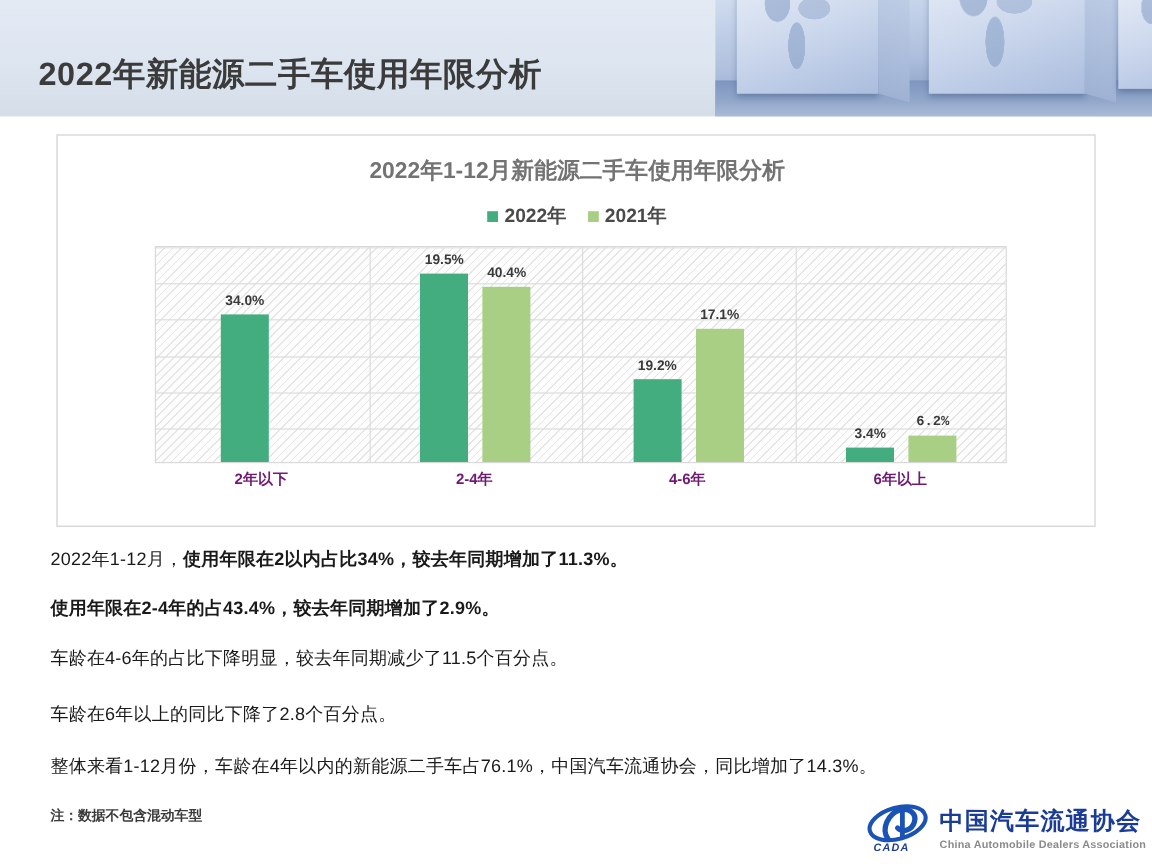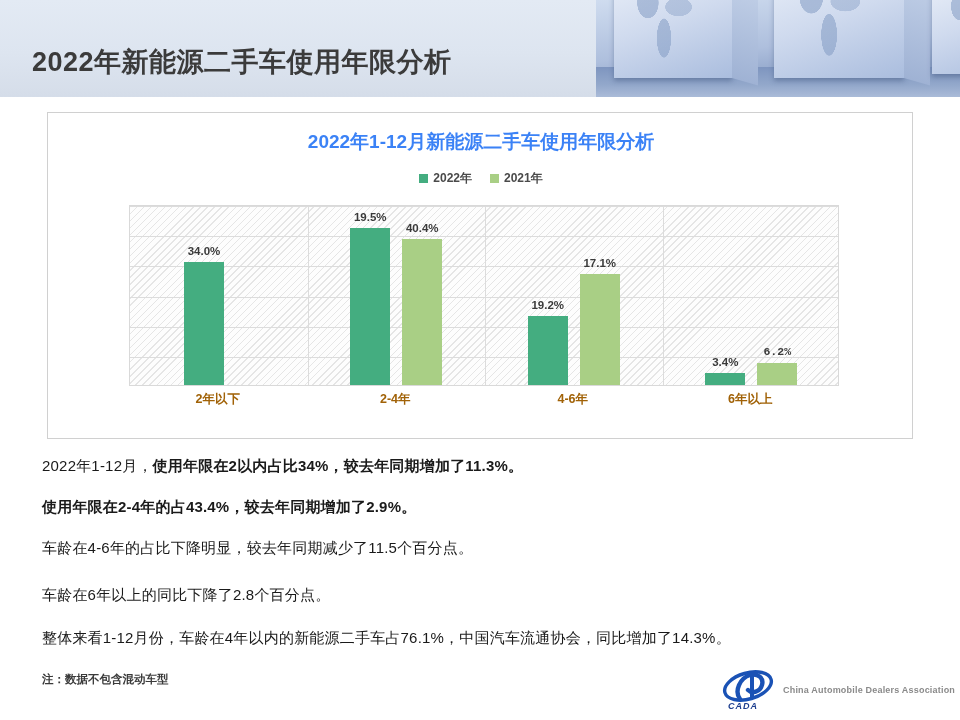--- a/index.html
+++ b/index.html
@@ -83,36 +83,36 @@
     border: 1px solid #d0d0d0;
   }
 
   #chart-title {
     position: absolute;
     left: 0; top: 16px;
     width: 866px;
     text-align: center;
     font-size: 19px;
     font-weight: bold;
-    color: #3b82f6;
+    color: #737373;
     white-space: nowrap;
   }
 
   #chart-legend {
     position: absolute;
     left: 0; top: 57px;
     width: 866px;
     display: flex;
     justify-content: center;
     align-items: center;
     gap: 18px;
   }
   .legend-item { display: flex; align-items: center; gap: 5px; }
   .legend-swatch { width: 9px; height: 9px; display: block; }
-  .legend-label { font-size: 12px; font-weight: bold; color: #4a4a4a; }
+  .legend-label { font-size: 16px; font-weight: bold; color: #4a4a4a; }
 
   
   #plot-area {
     position: absolute;
     left: 81px; top: 92px;
     width: 710px; height: 181px;
     border: 1px solid #d9d9d9;
     background-color: #fdfdfd;
     background-image:
       repeating-linear-gradient(135deg,
@@ -151,21 +151,21 @@
     color: #3a3a3a;
     white-space: nowrap;
   }
 
   .cat-label {
     position: absolute;
     top: 278px;
     text-align: center;
     font-size: 12.5px;
     font-weight: bold;
-    color: #a16207;
+    color: #701a75;
     white-space: nowrap;
   }
 
   
   .body-line {
     position: absolute;
     left: 42px;
     font-size: 15px;
     color: #1a1a1a;
     white-space: nowrap;
@@ -324,15 +324,16 @@
 <div id="footer-logo">
   <div id="logo-mark">
     <svg width="54" height="42" viewBox="0 0 54 42">
       <ellipse cx="26" cy="17" rx="24" ry="13" fill="none" stroke="#1a52b5" stroke-width="3.4" transform="rotate(-16 26 17)"></ellipse>
       <path d="M18 30 C 12 22, 18 9, 28 6 C 36 4, 42 9, 40 16 C 38 23, 30 25, 26 21" fill="none" stroke="#1a52b5" stroke-width="4.4" stroke-linecap="round"></path>
       <path d="M30 4 L 30 28" stroke="#1a52b5" stroke-width="4" stroke-linecap="round"></path>
     </svg>
     <span id="logo-cada-text">CADA</span>
   </div>
   <div id="logo-words">
+    <span id="logo-cn">中国汽车流通协会</span>
     <span id="logo-en">China Automobile Dealers Association</span>
   </div>
 </div>
 
 </body></html>

